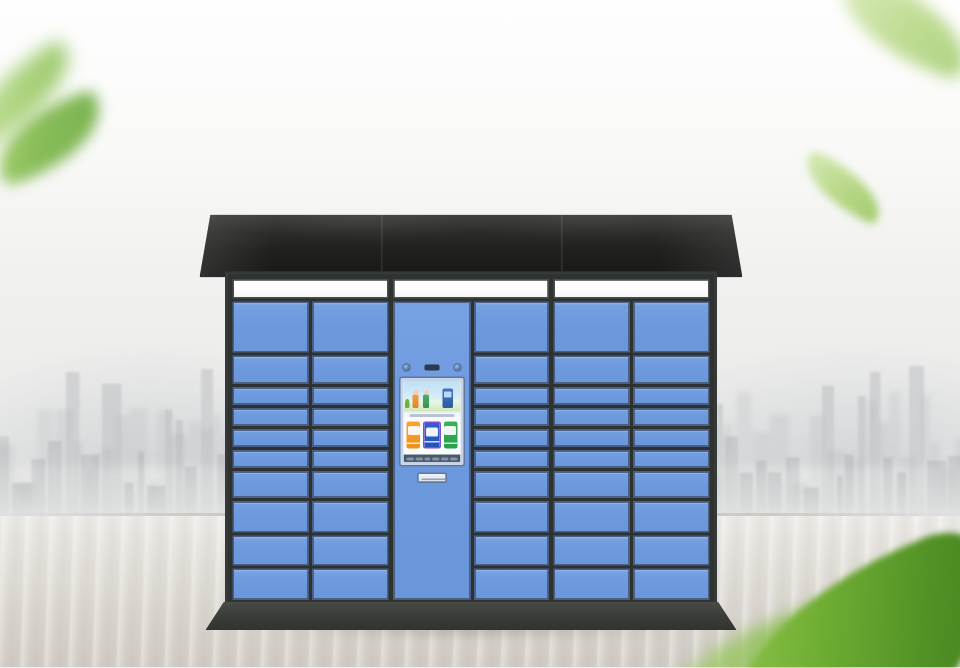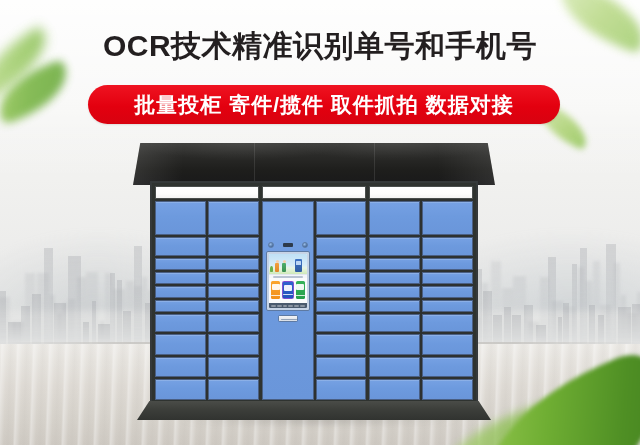--- a/index.html
+++ b/index.html
@@ -561,25 +561,21 @@
 
   <div class="ground"></div>
   <div class="ground-line"></div>
   <div class="haze"></div>
 
   <div class="leaf leaf-left2"></div>
   <div class="leaf leaf-left"></div>
   <div class="leaf leaf-topright"></div>
   <div class="leaf leaf-midright"></div>
 
-  <div class="headline">OCR技术精准识别单号和手机号</div>
-
-  <div class="pill">
-    <span class="pill-text">批量投柜 寄件/揽件  取件抓拍  数据对接</span>
-  </div>
+
 
   <div class="shadow"></div>
 
   <div id="locker">
 
     <div class="canopy">
       <div class="canopy-seam" style="left:33.3%"></div>
       <div class="canopy-seam" style="left:66.6%"></div>
     </div>
 

